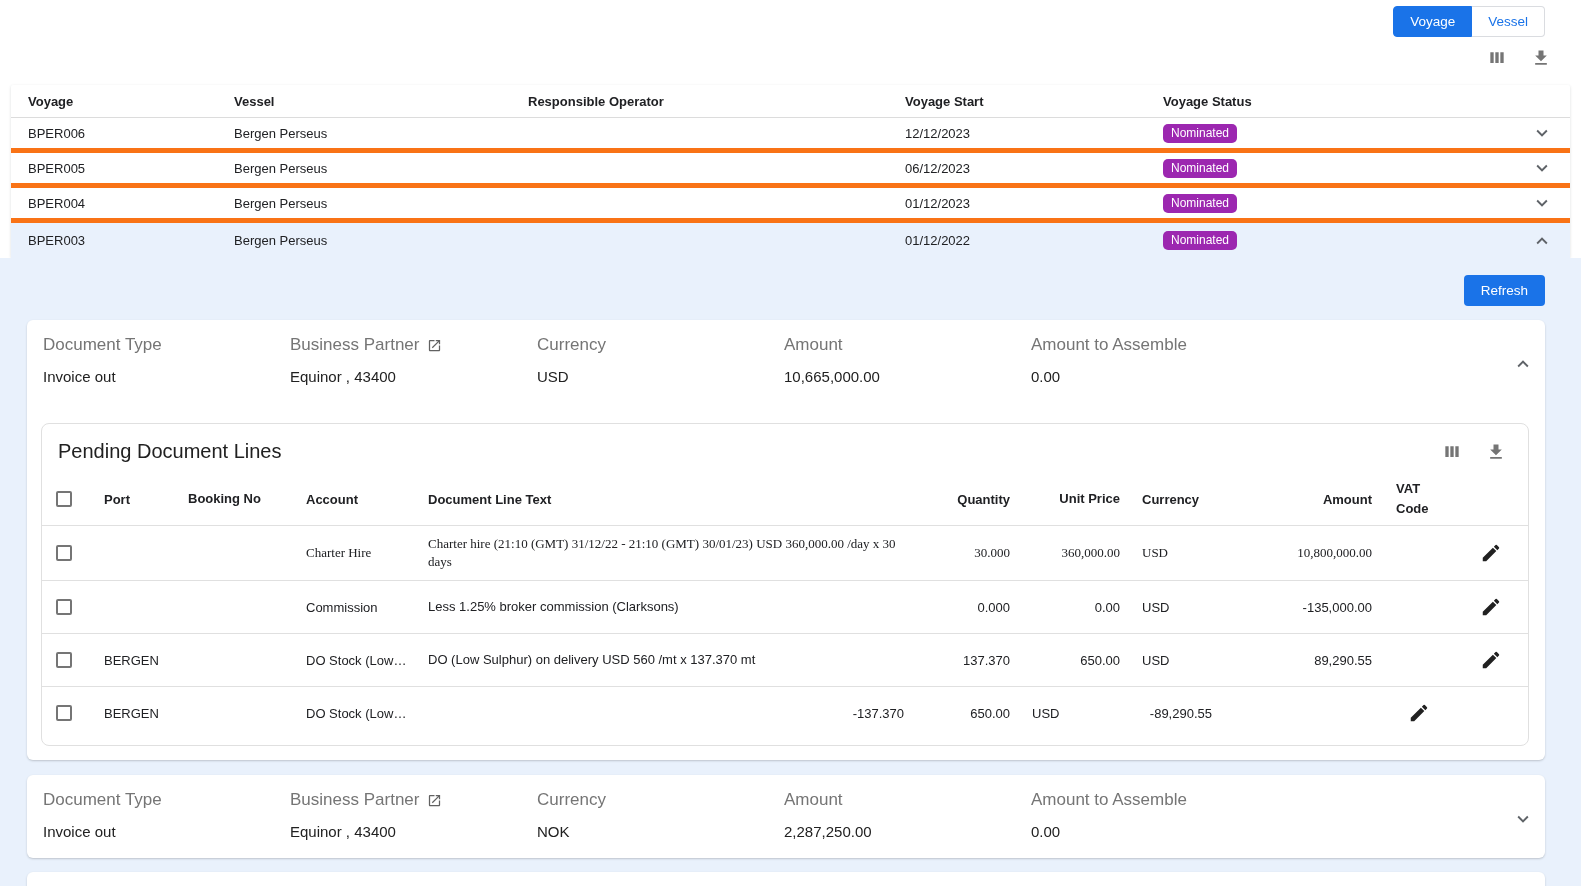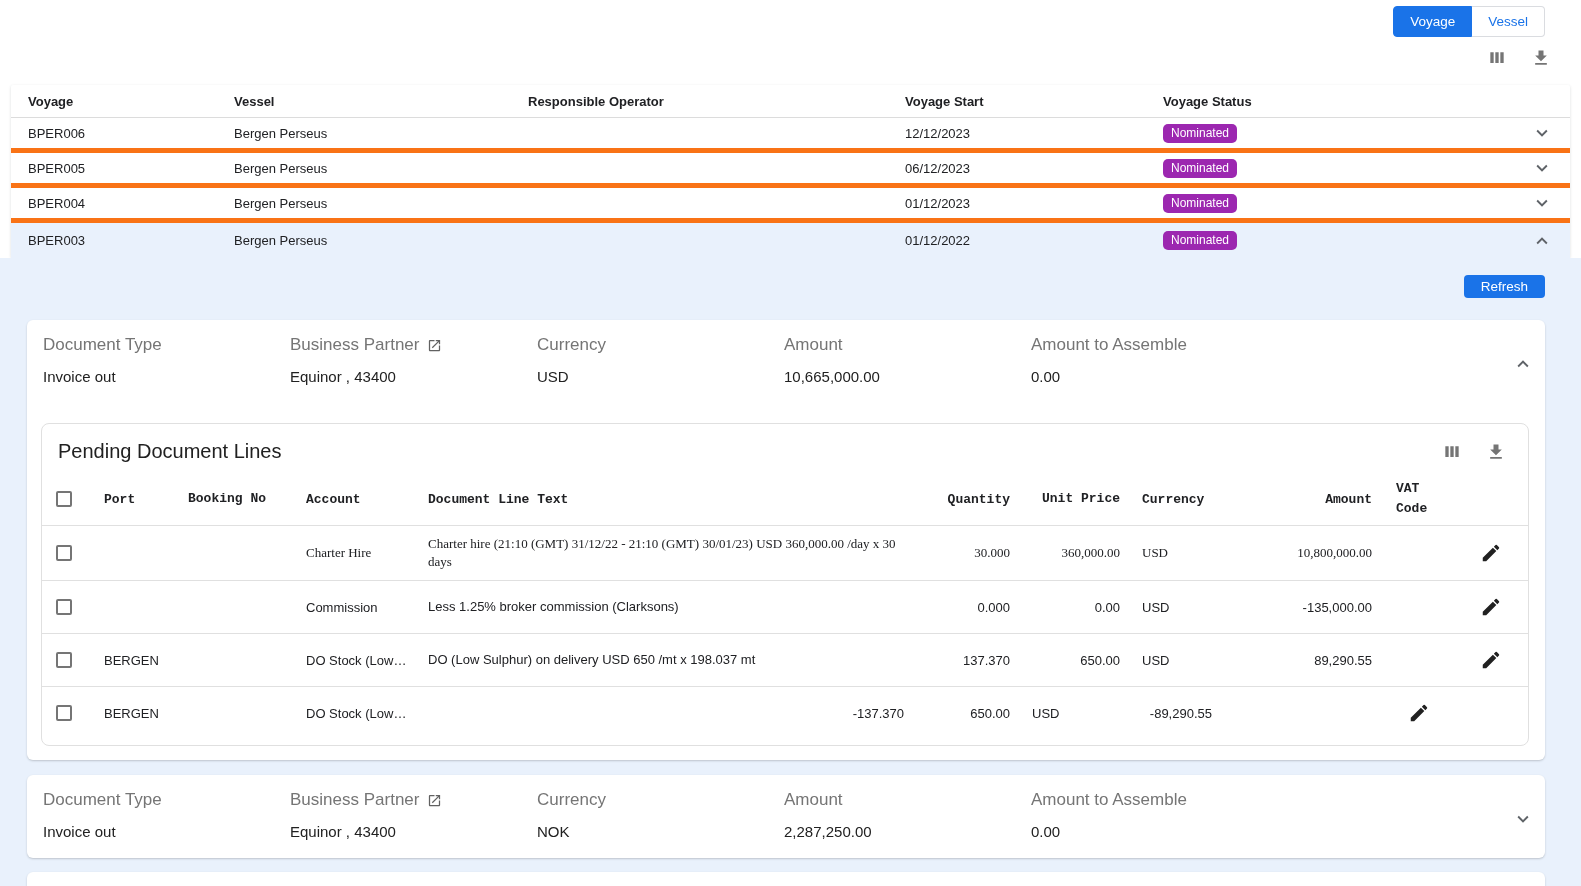--- a/index.html
+++ b/index.html
@@ -21,21 +21,21 @@
   .vrow { display:grid; grid-template-columns:206px 294px 377px 258px 1fr 56px; align-items:center;
     padding-left:17px; min-height:35px; border-bottom:5px solid #f97316; font-size:13px; }
   .vrow.header { min-height:33px; font-weight:bold; font-size:13px; border-bottom:1px solid #dcdcdc; }
   .vrow.expanded { background:#e9f1fc; border-bottom:none; }
   .badge { display:inline-block; background:#9c27b0; color:#fff; font-size:12px;
     padding:3px 8px 4px; border-radius:5px; line-height:1; }
   .chev { width:22px; height:22px; cursor:pointer; justify-self:center; }
 
   
   .expand-panel { position:absolute; left:0; right:0; top:258px; bottom:0; background:#e9f1fc; }
-  .refresh-btn { position:absolute; top:17px; right:36px; height:23px; padding:0 17px;
+  .refresh-btn { position:absolute; top:17px; right:36px; height:31px; padding:0 17px;
     background:#1a73e8; color:#fff; border:none; border-radius:4px; font-size:13.5px;
     font-family:inherit; cursor:pointer; }
 
   .doc-card { position:absolute; left:27px; right:36px; background:#fff; border-radius:6px;
     box-shadow:0 1px 2px rgba(60,64,67,.25); }
   .doc-card.card1 { top:62px; height:440px; }
   .doc-card.card2 { top:517px; height:83px; }
   .doc-card.card3 { top:614px; height:40px; border-radius:6px 6px 0 0; }
 
   .doc-summary { display:grid; grid-template-columns:247px 247px 247px 247px 1fr 44px;
@@ -47,21 +47,21 @@
   
   .lines-panel { position:absolute; left:14px; right:16px; top:103px; bottom:14px;
     border:1px solid #e0e0e0; border-radius:8px; background:#fff; overflow:hidden; }
   .lines-head { display:flex; justify-content:space-between; align-items:center; padding:16px 22px 4px 16px; }
   .lines-title { font-size:20px; color:#212121; }
   .lines-icons { display:flex; gap:24px; align-items:center; }
 
   .lrow { display:grid;
     grid-template-columns:48px 84px 118px 122px 1fr 106px 110px 92px 160px 86px 58px;
     align-items:center; padding:0 8px 0 14px; font-size:13px; border-top:1px solid #e0e0e0; }
-  .lrow.lheader { font-weight:bold; border-top:none; min-height:52px; margin-top:6px;font-family:Liberation Mono, monospace; }
+  .lrow.lheader { font-weight:bold; border-top:none; min-height:52px; margin-top:6px; }
   .lrow > .num { text-align:right; padding-right:4px; }
   .lrow > .cell { padding-right:10px; }
   .lrow.r-tall { min-height:55px;font-family:Liberation Serif, serif; }
   .lrow.r-std  { min-height:53px; }
   .cbx { width:16px; height:16px; border:2px solid #757575; border-radius:2px; background:#fff; cursor:pointer; }
   .edit-btn { width:22px; height:22px; cursor:pointer; justify-self:center; }
   .two-line { line-height:1.55; }
 
   .wrap-text { line-height:1.4; padding-right:24px; }
 </style>
@@ -230,21 +230,21 @@
         <svg class="edit-btn" viewBox="0 0 24 24">
           <path fill="#212121" d="M3 17.25V21h3.75L17.81 9.94l-3.75-3.75L3 17.25zM20.71 7.04c.39-.39.39-1.02 0-1.41l-2.34-2.34a.9959.9959 0 0 0-1.41 0l-1.83 1.83 3.75 3.75 1.83-1.83z"></path>
           </svg>
       </div>
 
       <div class="lrow r-std">
         <div class="cbx"></div>
         <div class="cell">BERGEN</div>
         <div class="cell"></div>
         <div class="cell">DO Stock (Low…</div>
-        <div class="cell wrap-text">DO (Low Sulphur) on delivery USD 650 /mt x 198.037 mt</div>
+        <div class="cell wrap-text">DO (Low Sulphur) on delivery USD 560 /mt x 137.370 mt</div>
         <div class="num">137.370</div>
         <div class="num">650.00</div>
         <div class="cell" style="padding-left:18px;">USD</div>
         <div class="num">89,290.55</div>
         <div class="cell"></div>
         <svg class="edit-btn" viewBox="0 0 24 24">
           <path fill="#212121" d="M3 17.25V21h3.75L17.81 9.94l-3.75-3.75L3 17.25zM20.71 7.04c.39-.39.39-1.02 0-1.41l-2.34-2.34a.9959.9959 0 0 0-1.41 0l-1.83 1.83 3.75 3.75 1.83-1.83z"></path>
           </svg>
       </div>
 

